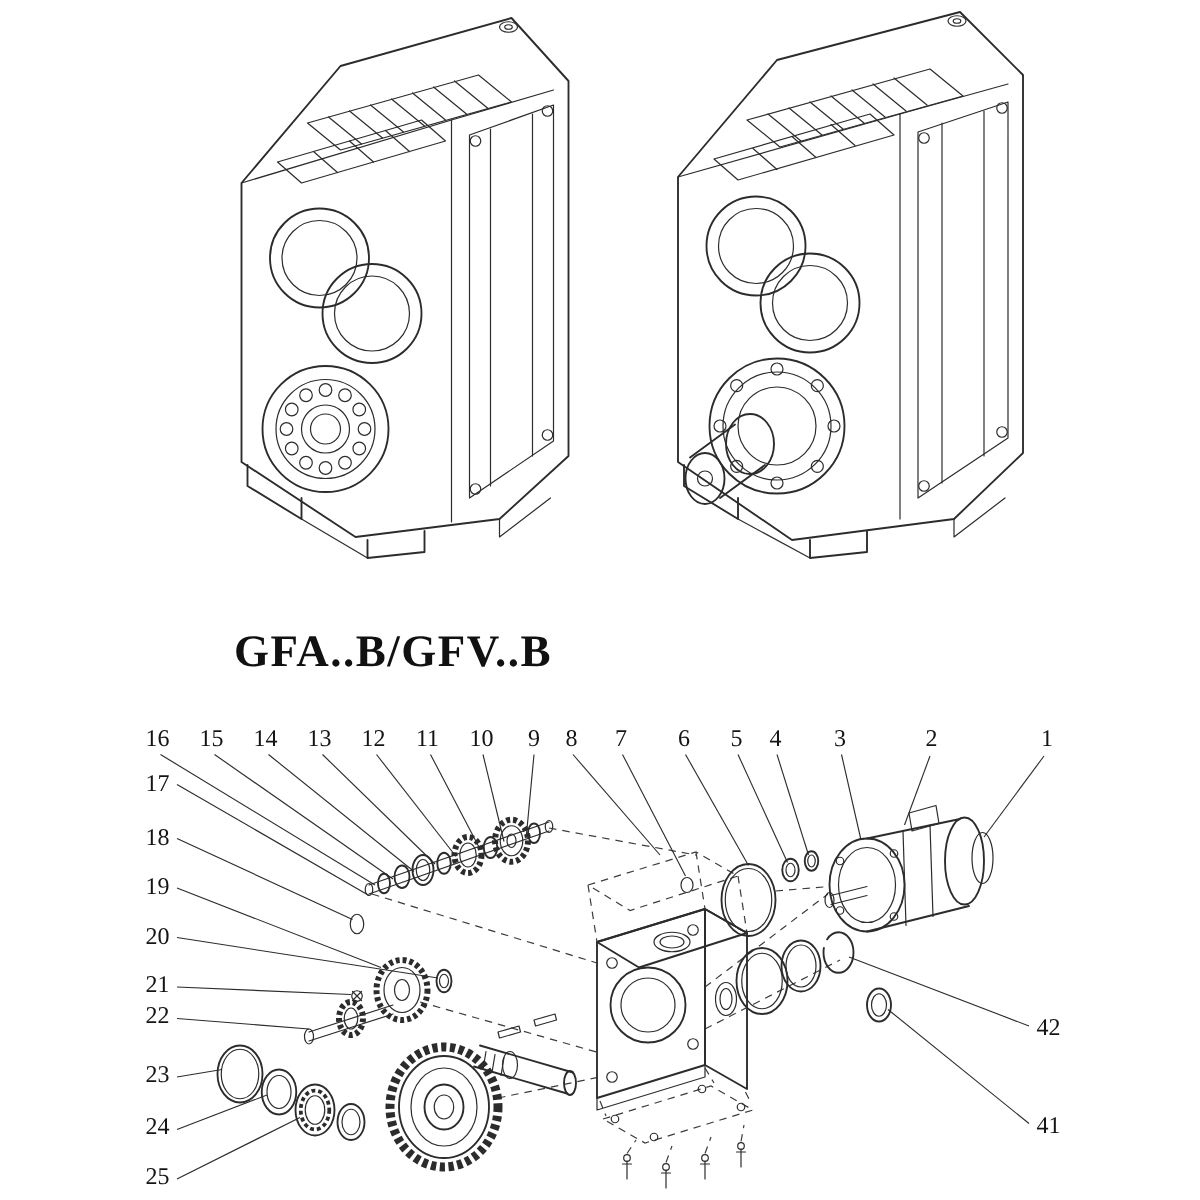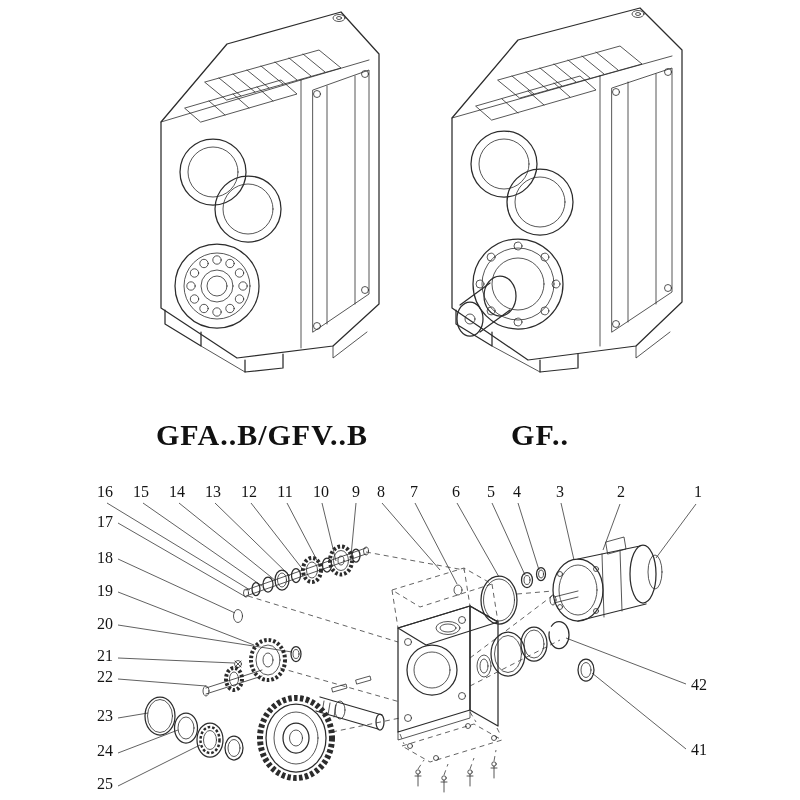--- a/index.html
+++ b/index.html
@@ -154,21 +154,20 @@
     </g>
     <g>
       <path class="s1" d="M56,308 L56,322 L92,344 L92,330"></path>
       <path class="s1" d="M140,358 L140,370 L178,366 L178,352"></path>
       <path class="s2" d="M92,344 L140,370"></path>
       <path class="s2" d="M236,344 L236,356 L270,330"></path>
     </g>
   </svg>
 
   <div class="model-label" style="left:112px;top:418px;width:300px">GFA..B/GFV..B</div>
-  <div class="model-label" style="left:430px;top:418px;width:220px">GF..</div>
 
   <svg class="abs" style="left:0;top:470px" width="800" height="330" viewBox="0 0 800 330">
 
     <g class="dash">
       <path d="M248,126 L398,172"></path>
       <path d="M366,82 L464,100"></path>
       <path d="M280,198 L400,232"></path>
       <path d="M332,262 L400,248"></path>
       <path d="M470,188 L552,126"></path>
       <path d="M470,216 L560,170"></path>

